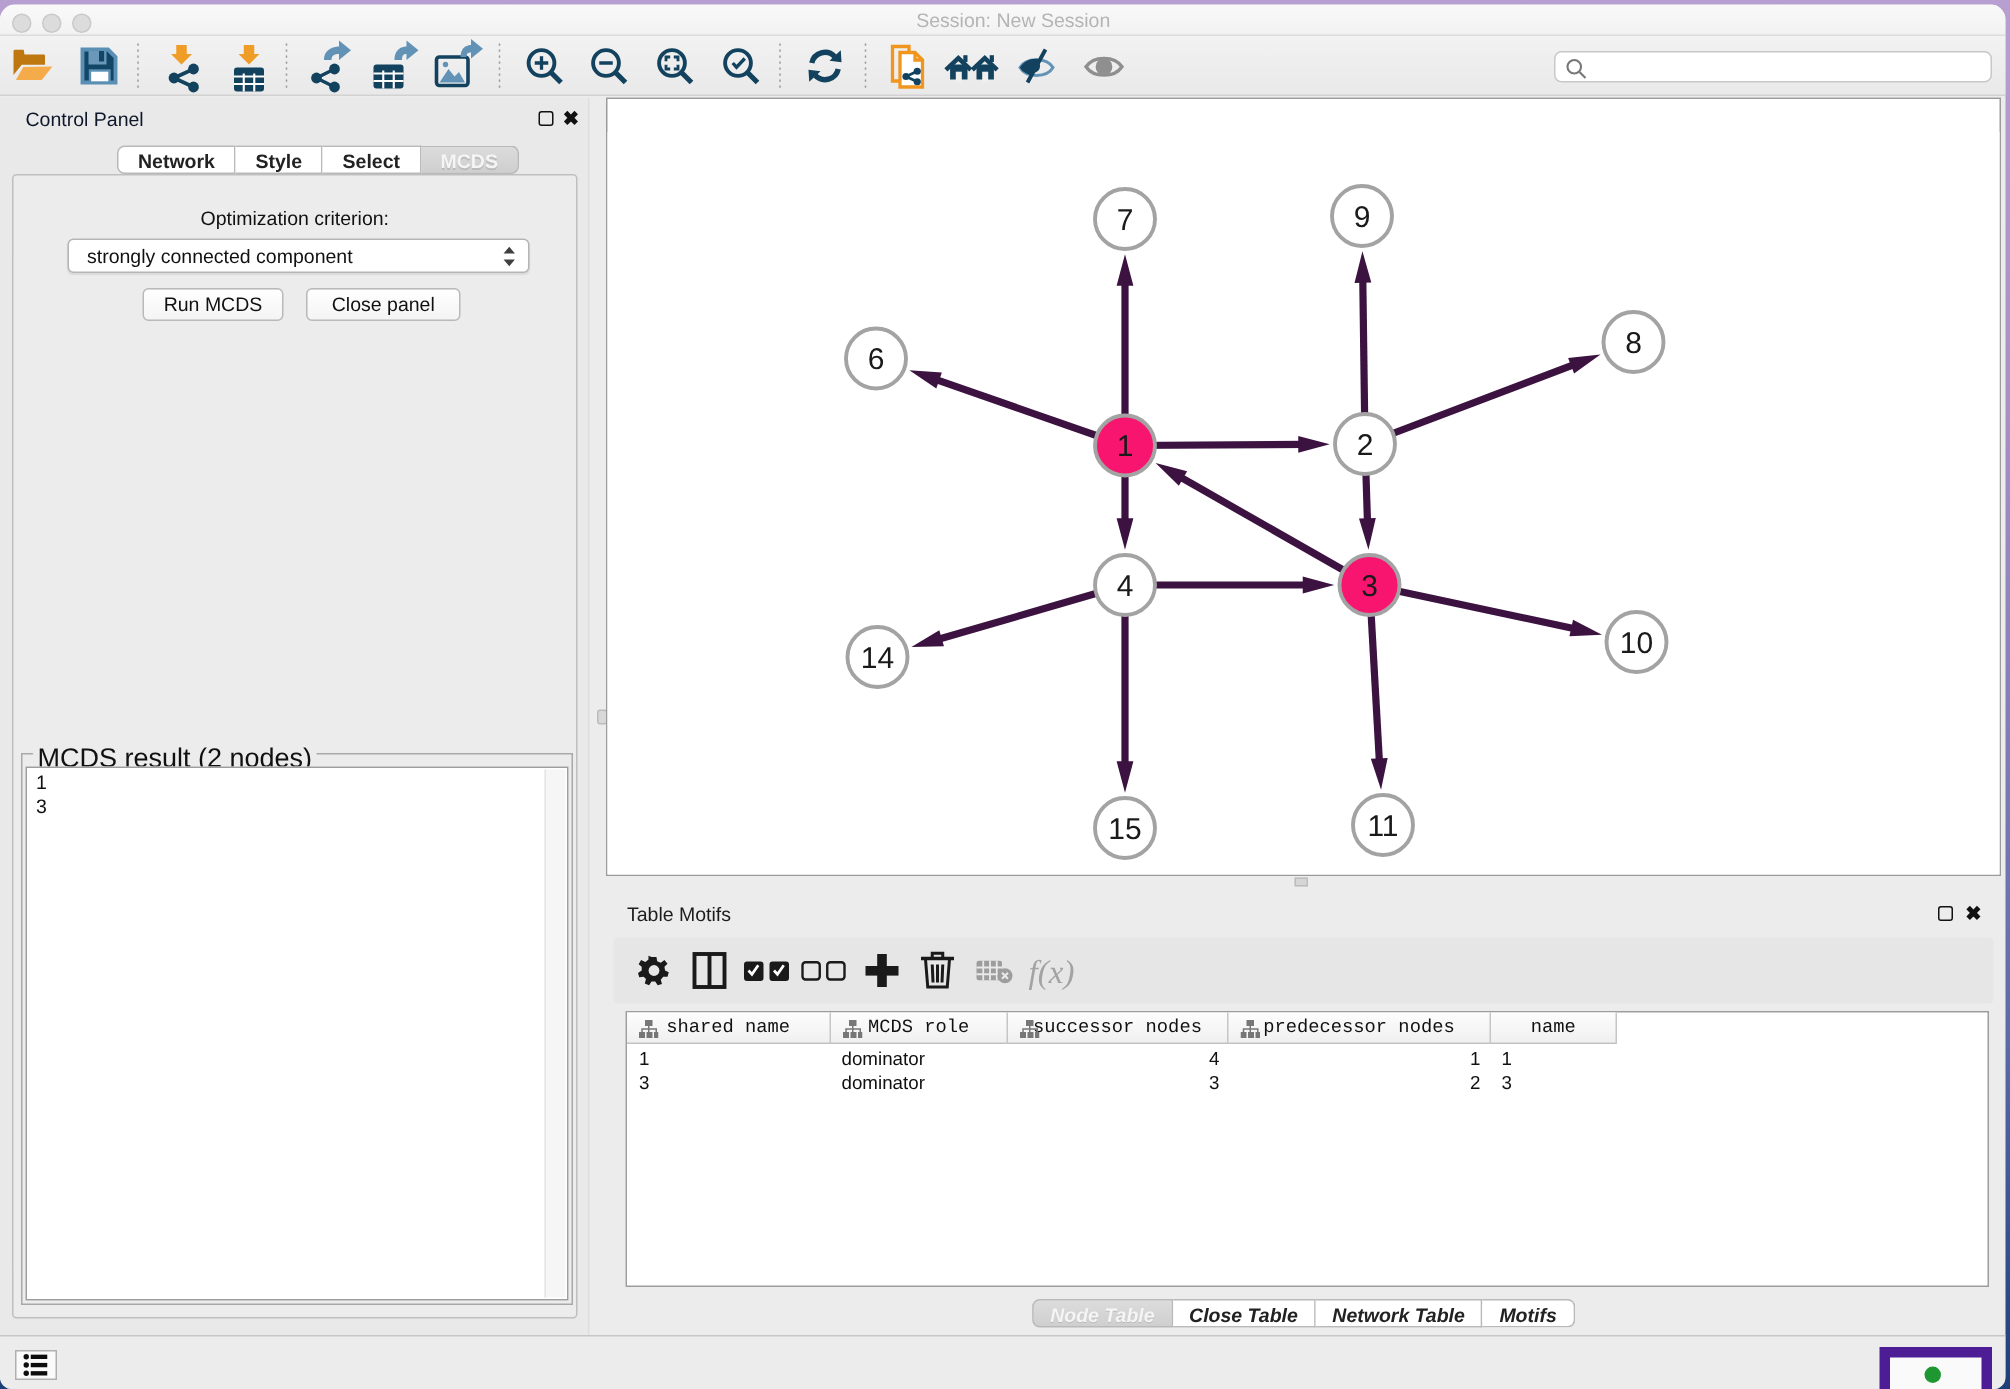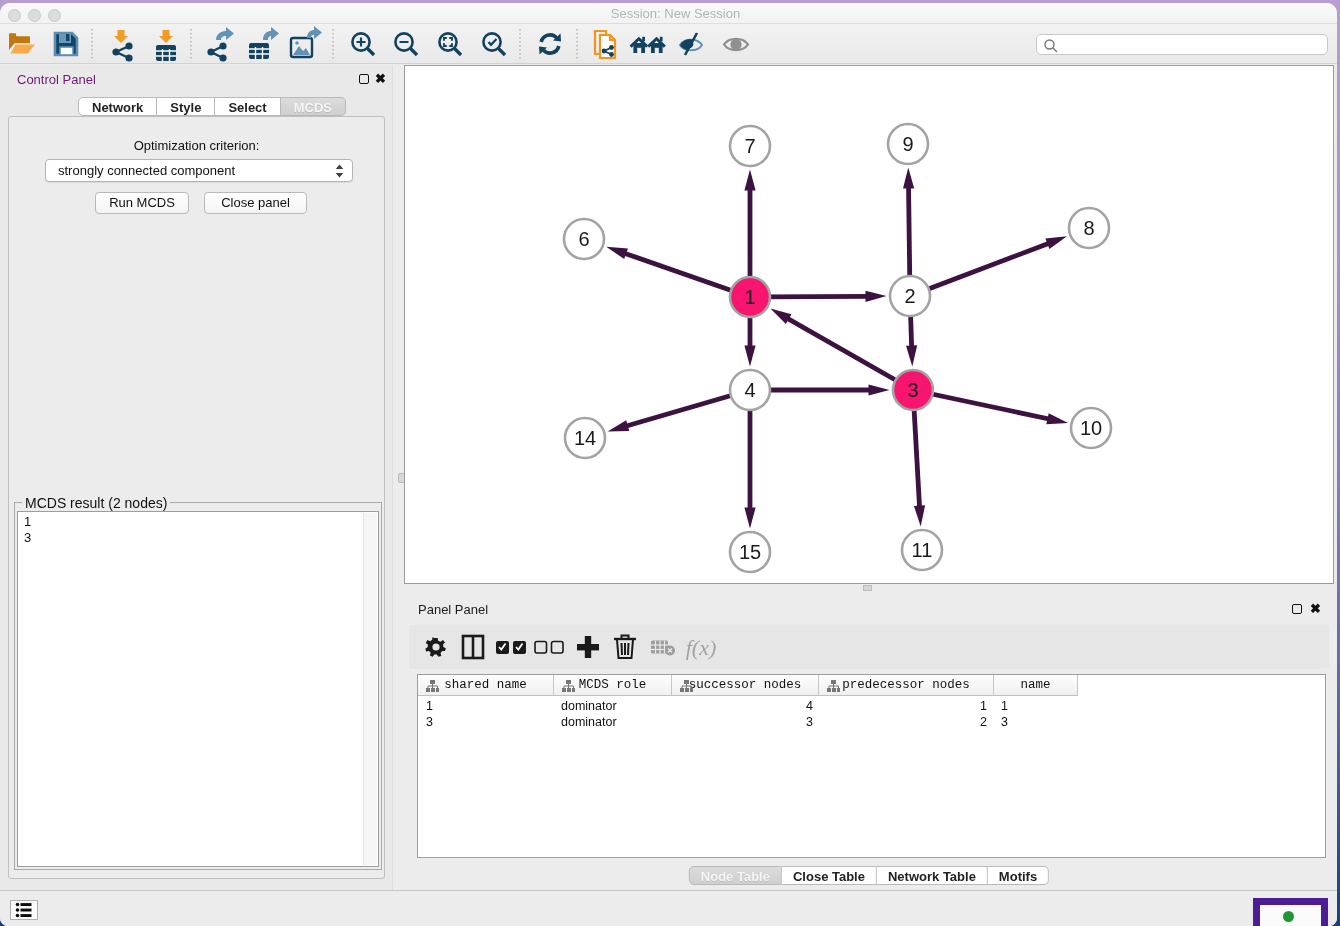--- a/index.html
+++ b/index.html
@@ -9,34 +9,34 @@
 
 #titlebar { position:absolute; left:0; top:0; right:0; height:21px; background:linear-gradient(#f9f9f9,#f2f2f2); border-bottom:1px solid #ddd; }
 .tl { position:absolute; top:6px; width:13px; height:13px; border-radius:50%; background:#dcdcdc; border:1px solid #c9c9c9; }
 #title { position:absolute; top:3px; left:0; right:0; text-align:center; font-size:13px; color:#b4b4b4;padding-left:14px; }
 
 #toolbar { position:absolute; left:0; top:21px; right:0; height:40px; background:linear-gradient(#f2f2f2,#e9e9e9); border-bottom:1px solid #d2d2d2; }
 #search { position:absolute; right:9px; top:10px; width:292px; height:21px; background:#fff; border:1px solid #c8c8c8; border-radius:5px; }
 
 #cpanel { position:absolute; left:0; top:62px; width:392px; bottom:36px; background:#e9e9e9; }
 #cphead { position:absolute; top:0; left:0; right:0; height:30px; }
-#cphead .ttl { position:absolute; left:17px; top:7px; font-size:13px; color:#701a75; }
+#cphead .ttl { position:absolute; left:17px; top:7px; font-size:13px; color:#0f172a; }
 .floatbox { position:absolute; width:10px; height:10px; border:1.5px solid #111; border-radius:2px; }
 .closex { position:absolute; font-size:13px; font-weight:bold; color:#111; }
 .tabrow { position:absolute; display:flex; }
 .tab { height:19px; background:#fff; border:1px solid #b9b9b9; border-left:none; font-size:13px; font-weight:bold; color:#222; text-align:center; line-height:19px; padding:0 13px; }
 .tab.first { border-left:1px solid #b9b9b9; border-radius:5px 0 0 5px; }
 .tab.last { border-radius:0 5px 5px 0; }
 .tab.sel { background:linear-gradient(#dcdcdc,#cfcfcf); color:#f5f5f5; text-shadow:0 1px 0 #bbb; }
 #tabpane { position:absolute; left:8px; right:7px; top:51px; bottom:11px; border:1px solid #bfbfbf; border-radius:3px; background:#ececec; }
 #optlabel { position:absolute; top:21px; left:0; right:0; text-align:center; font-size:13px; color:#111; }
 #selbox { position:absolute; left:36px; right:31px; top:42px; height:23px; background:#fff; border:1px solid #b5b5b5; border-radius:4px; font-size:13px; color:#111; line-height:21px; padding-left:12px; box-shadow:0 1px 1px rgba(0,0,0,0.08); }
 .btn { position:absolute; top:75px; height:22px; background:linear-gradient(#ffffff,#f4f4f4); border:1px solid #b9b9b9; border-radius:4px; font-size:13px; color:#111; text-align:center; line-height:20px; }
 #groupbox { position:absolute; left:5px; right:2px; top:385px; bottom:8px; border:1px solid #a9a9a9; }
-#gblabel { position:absolute; left:7px; top:-8px; background:#ececec; padding:0 3px; font-size:14px; color:#111; }
+#gblabel { position:absolute; left:7px; top:-8px; background:#ececec; padding:0 3px; font-size:18px; color:#111; }
 #gbtext { position:absolute; left:2px; right:2px; top:8px; bottom:2px; background:#fff; border:1px solid #9d9d9d; font-size:13px; color:#111; line-height:16px; padding:2px 0 0 6px; }
 #gbscroll { position:absolute; right:1px; top:1px; bottom:1px; width:14px; background:#f6f6f6; border-left:1px solid #e4e4e4; }
 
 #vsplit { position:absolute; left:392px; top:62px; width:13px; bottom:36px; background:#ececec; border-left:1px solid #dedede; }
 #vsplithandle { position:absolute; left:5px; top:408px; width:7px; height:10px; background:#d8d8d8; border:1px solid #bbb; border-radius:2px; }
 
 #netwin { position:absolute; left:404px; top:62px; right:3px; height:519px; border:1px solid #9b9b9b; background:#fff; }
 #nettitle { position:absolute; left:0; top:0; right:0; height:22px; background:linear-gradient(#f5f5f5,#dfdfdf); border-bottom:1px solid #b9b9b9; }
 #nettitle .t { position:absolute; left:0; right:0; top:4px; text-align:center; font-size:13px; color:#1a1a1a; }
 #canvas { position:absolute; left:0; top:22px; right:0; bottom:0; background:#fff; }
@@ -45,21 +45,21 @@
 #tphead { position:absolute; top:0; left:0; right:0; height:25px; }
 #tphead .ttl { position:absolute; left:14px; top:5px; font-size:13px; color:#1d1d1d; }
 
 #ttable { position:absolute; left:13px; right:8px; top:77px; height:184px; background:#fff; border:1px solid #9d9d9d; }
 #thead { position:absolute; left:0; top:0; width:660px; height:21px; background:linear-gradient(#fdfdfd,#f0f0f0); border-bottom:1px solid #c0c0c0;font-family:Liberation Mono, monospace; }
 .hcell { position:absolute; top:0; height:21px; border-right:1px solid #c6c6c6; font-size:12.5px; color:#111; text-align:center; line-height:21px; }
 .hicon { position:absolute; top:5px; left:8px; }
 .trow { position:absolute; left:0; font-size:12.5px; color:#111; height:16px; line-height:16px; }
 .tc { position:absolute; top:0; }
 
-#btabs { position:absolute; left:0; right:0; bottom:0; height:28px; }
+#btabs { position:absolute; left:0; right:0; bottom:0; height:28px;font-style:italic; }
 .btabrow { position:absolute; left:50%; transform:translateX(-50%); top:4px; display:flex; }
 
 #status { position:absolute; left:0; right:0; bottom:0; height:36px; background:#ececec; border-top:1px solid #c7c7c7; }
 #listbtn { position:absolute; left:10px; top:9px; width:28px; height:20px; background:#fafafa; border:1px solid #b0b0b0; text-align:center; }
 #membtn { position:absolute; right:9px; top:7px; width:75px; height:36px; background:#fafafa; border:7px solid #4c1d95; font-size:17px; color:#111; line-height:22px; text-align:center; }
 #membtn .dot { display:inline-block; width:11px; height:11px; border-radius:50%; background:#1e9632; margin-right:4px; vertical-align:-1px; }
 svg { display:block; }
 </style>
 </head>
 <body>
@@ -316,21 +316,21 @@
           <text x="345" y="471">15</text>
           <text x="517" y="469">11</text>
         </g>
       </svg>
     </div>
   </div>
 
   <div style="position:absolute; left:863px; top:582px; width:9px; height:6px; background:#d6d6d6; border:1px solid #bdbdbd;"></div>
   <div id="tpanel">
     <div id="tphead">
-      <div class="ttl">Panel Panel</div>
+      <div class="ttl">Table Motifs</div>
       <div class="floatbox" style="right:32px; top:7px;"></div>
       <div class="closex" style="right:13px; top:4px;">✖</div>
     </div>
     <div id="tpstrip" style="position:absolute;left:5px;right:5px;top:28px;height:44px;background:#e6e6e6;border-radius:3px;"></div>
     <svg id="tptools" width="320" height="40" viewBox="0 0 320 40" style="position:absolute;left:5px;top:27px">
 
       <g transform="translate(27,23)" fill="#1a1a1a">
         <path d="M-2,-11 L2,-11 L2.6,-7.5 L5.5,-6.3 L8.5,-8.5 L11,-5.5 L8.5,-3 L9,0 L12,1.5 L11,5 L7.5,5 L5.5,7.5 L6.5,11 L3,12 L1,9 L-2,9 L-4,12 L-7.5,10.5 L-6.5,7 L-8.5,5 L-12,5.5 L-13,2 L-10,0 L-10,-3 L-12.5,-5 L-10.5,-8.5 L-7,-7 L-4.5,-9 L-4.5,-12 Z" transform="scale(0.82)"></path>
         <circle cx="0" cy="0" r="3.6" fill="#e6e6e6"></circle>
       </g>

